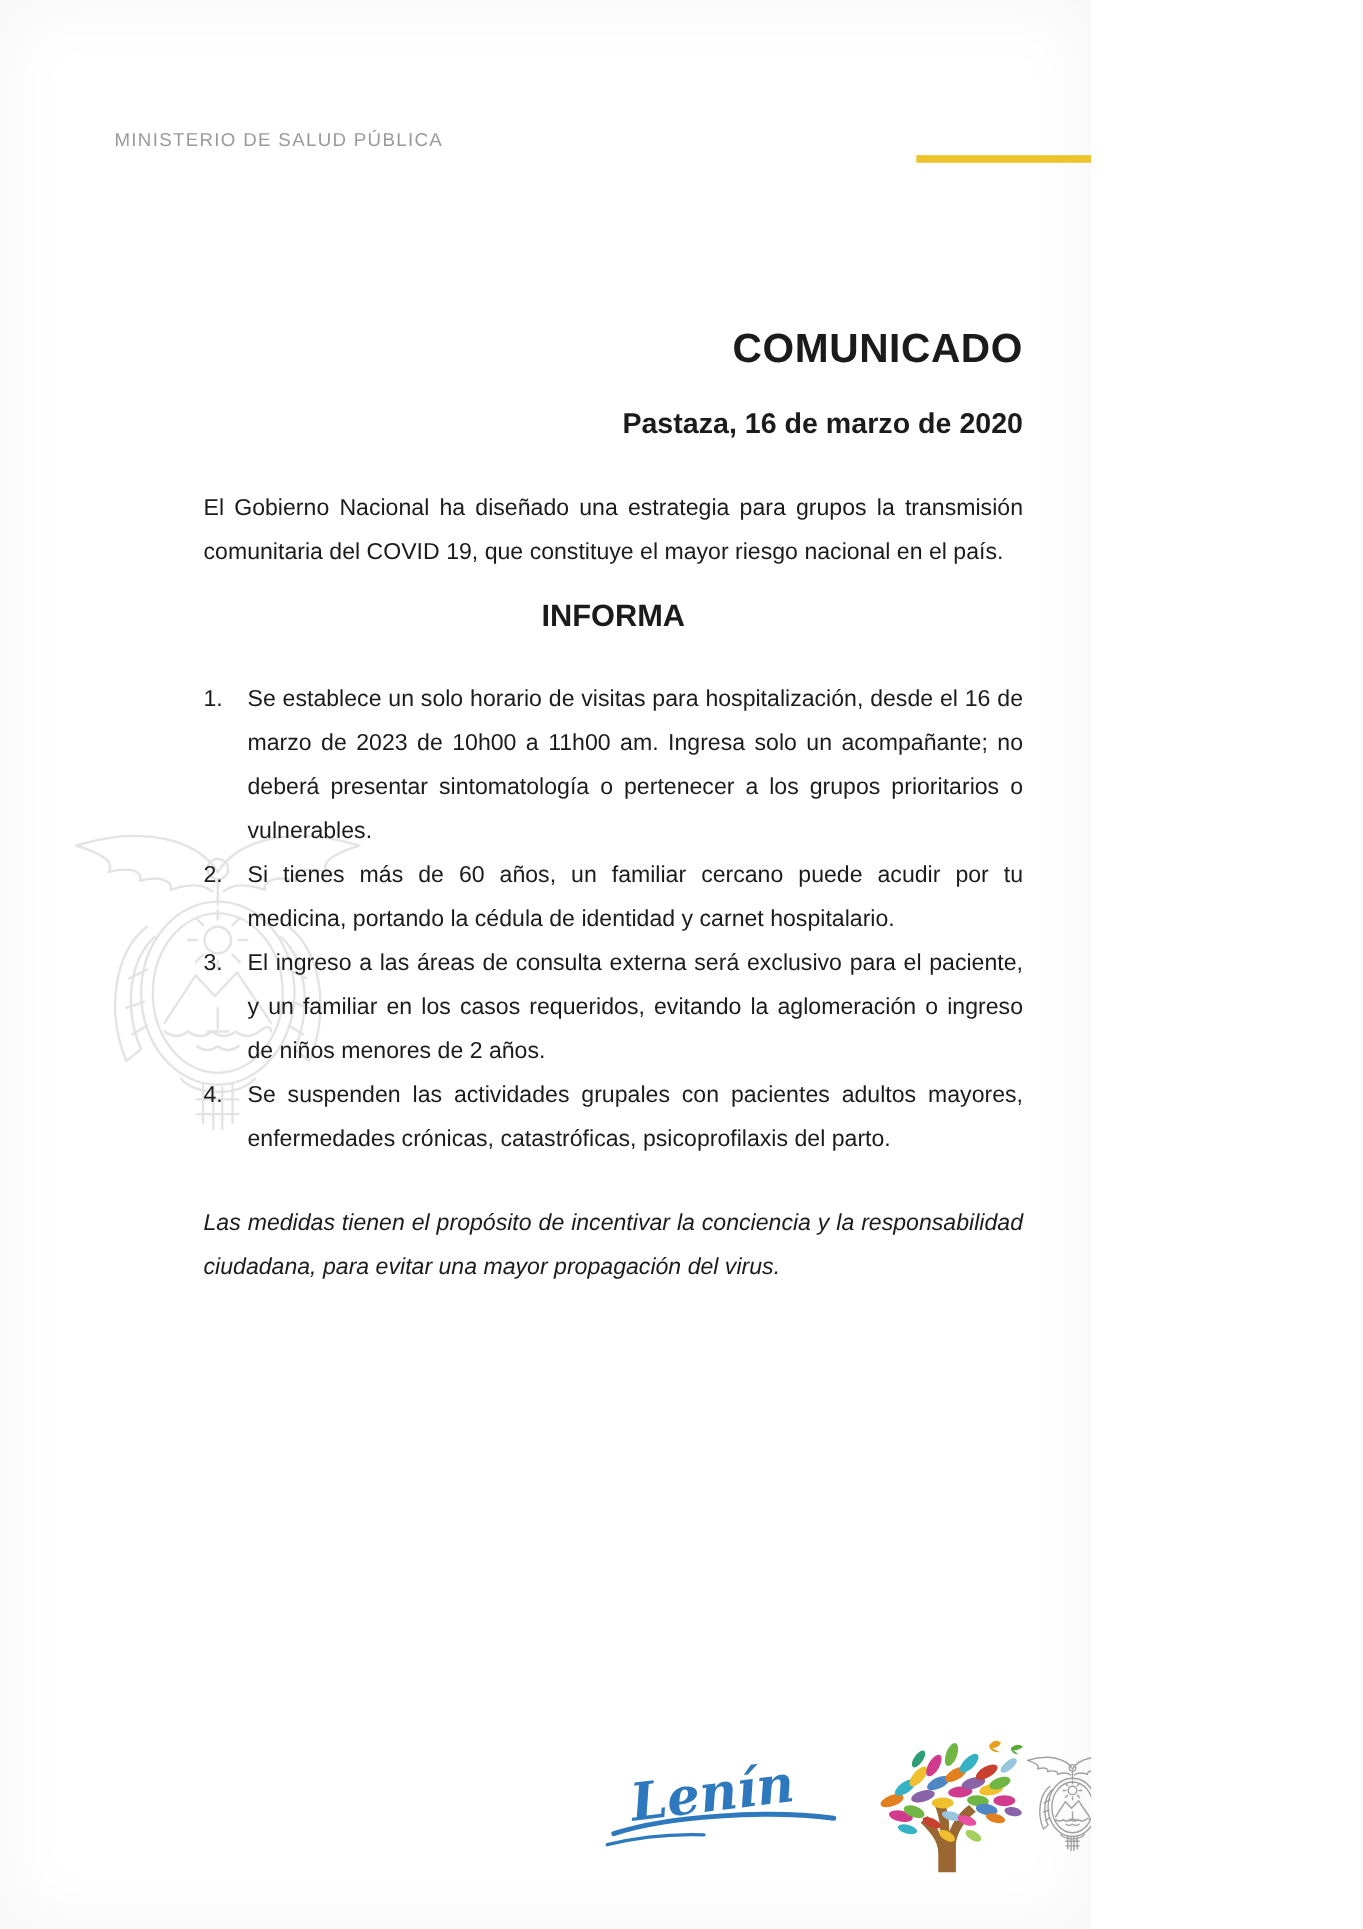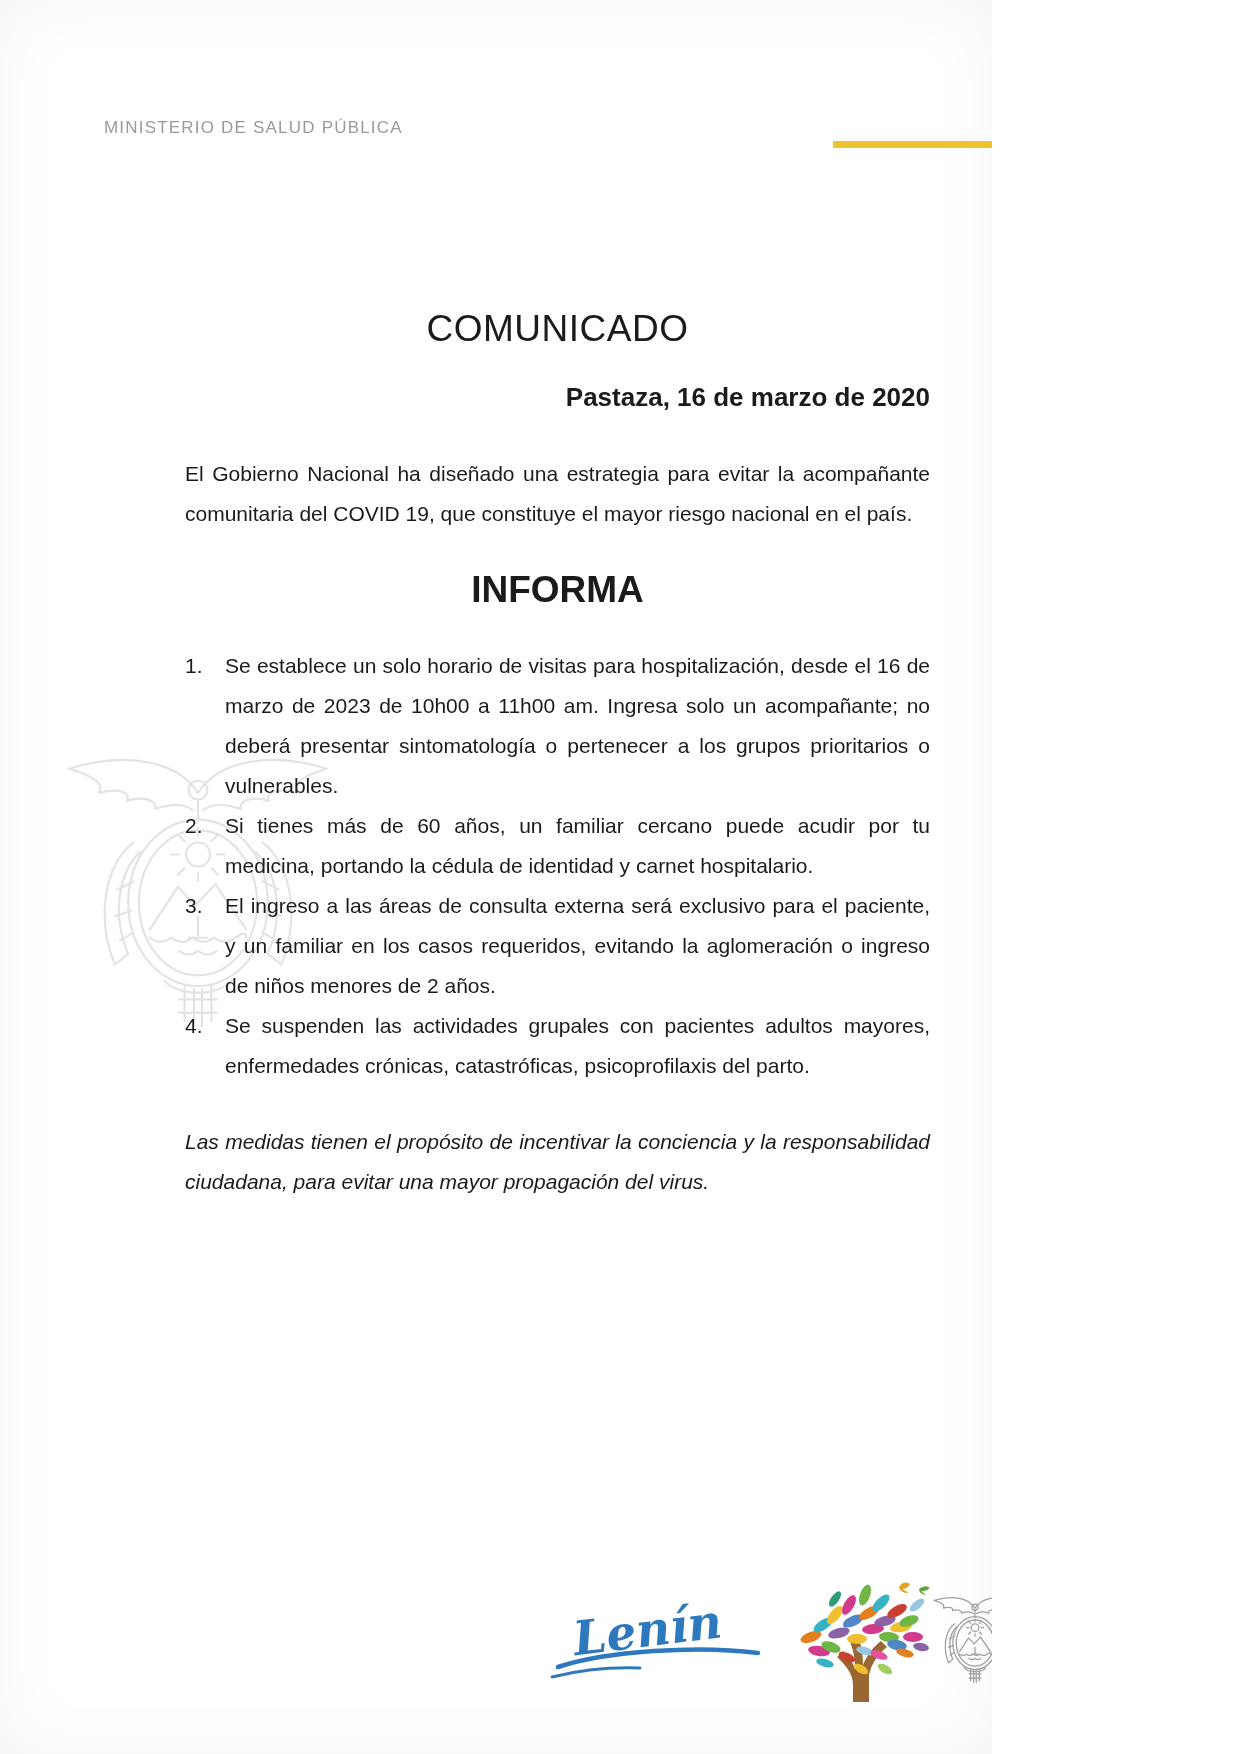--- a/index.html
+++ b/index.html
@@ -15,25 +15,25 @@
   }
   .flag-stripe{position:absolute;left:833px;top:141px;width:344px;height:7px;display:flex;}
   .flag-stripe .fy{width:162px;background:#ecc52e;}
   .flag-stripe .fb{width:92px;background:#3f69ad;}
   .flag-stripe .fr{width:90px;background:#bf4232;}
   
   .watermark{position:absolute;left:50px;top:715px;opacity:1;pointer-events:none;}
   .watermark svg{stroke:#e3e3e3;}
   
   .content{position:absolute;left:185px;top:294px;width:745px;}
-  .doc-title{font-size:37px;font-weight:normal;text-align:center;line-height:46px;margin:12px;letter-spacing:0.5px;}
+  .doc-title{font-size:37px;font-weight:bold;text-align:right;line-height:46px;margin:0;letter-spacing:0.5px;}
   .dateline{margin-top:30px;text-align:right;font-weight:bold;font-size:26px;line-height:30px;}
   .para{margin:0;margin-top:28px;font-size:21px;line-height:40px;text-align:justify;}
   .para.first{margin-top:42px;}
-  .informa{margin-top:34px;font-size:37px;font-weight:bold;text-align:center;line-height:44px;}
+  .informa{margin-top:16px;font-size:28px;font-weight:bold;text-align:center;line-height:44px;}
   .numlist{margin-top:34px;}
   .li{display:flex;}
   .li .num{flex:none;width:40px;font-size:21px;line-height:40px;}
   .li .li-text{flex:1;margin:0;font-size:21px;line-height:40px;text-align:justify;}
   .closing{margin-top:36px;font-style:italic;}
   
   .footer{position:absolute;left:0;top:1575px;width:1239px;height:130px;}
   .signature{position:absolute;left:548px;top:18px;width:220px;height:100px;}
   .tree-logo{position:absolute;left:795px;top:2px;}
   .gov-brand{position:absolute;left:928px;top:8px;display:flex;align-items:flex-start;}
@@ -90,21 +90,21 @@
   <div class="watermark">
     <svg width="296" height="322" viewBox="0 0 220 240" fill="none" stroke-width="1.6">
       <use href="#arms"></use>
     </svg>
   </div>
 
   <div class="content">
     <h1 class="doc-title">COMUNICADO</h1>
     <div class="dateline">Pastaza, 16 de marzo de 2020</div>
 
-    <p class="para first">El Gobierno Nacional ha diseñado una estrategia para evitar la acompañante comunitaria del COVID 19, que constituye el mayor riesgo nacional en el país.</p>
+    <p class="para first">El Gobierno Nacional ha diseñado una estrategia para grupos la transmisión comunitaria del COVID 19, que constituye el mayor riesgo nacional en el país.</p>
 
     <div class="informa">INFORMA</div>
 
     <div class="numlist">
       <div class="li">
         <span class="num">1.</span>
         <p class="li-text">Se establece un solo horario de visitas para hospitalización, desde el 16 de marzo de 2023 de 10h00 a 11h00 am. Ingresa solo un acompañante; no deberá presentar sintomatología o pertenecer a los grupos prioritarios o vulnerables.</p>
       </div>
       <div class="li">
         <span class="num">2.</span>

